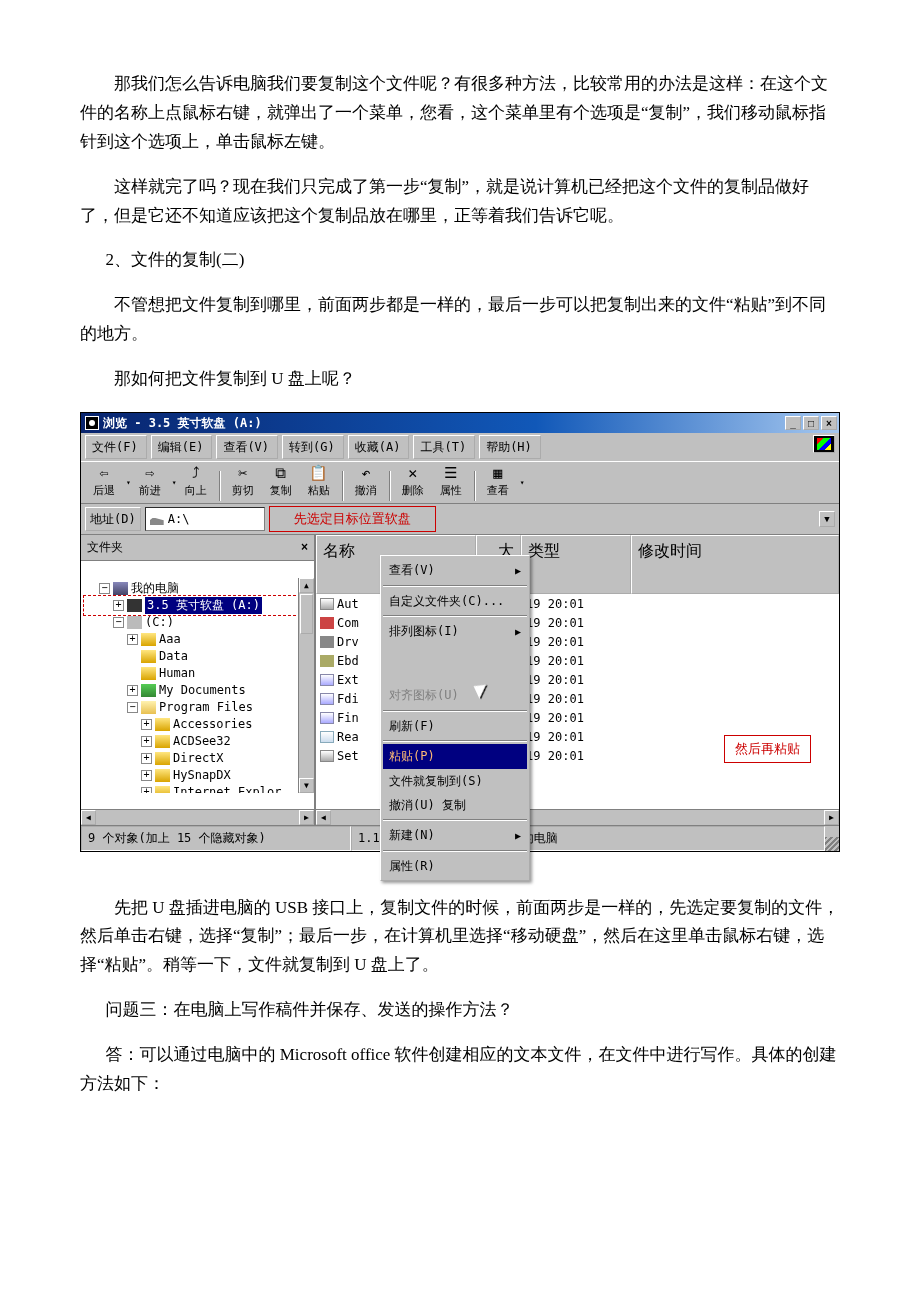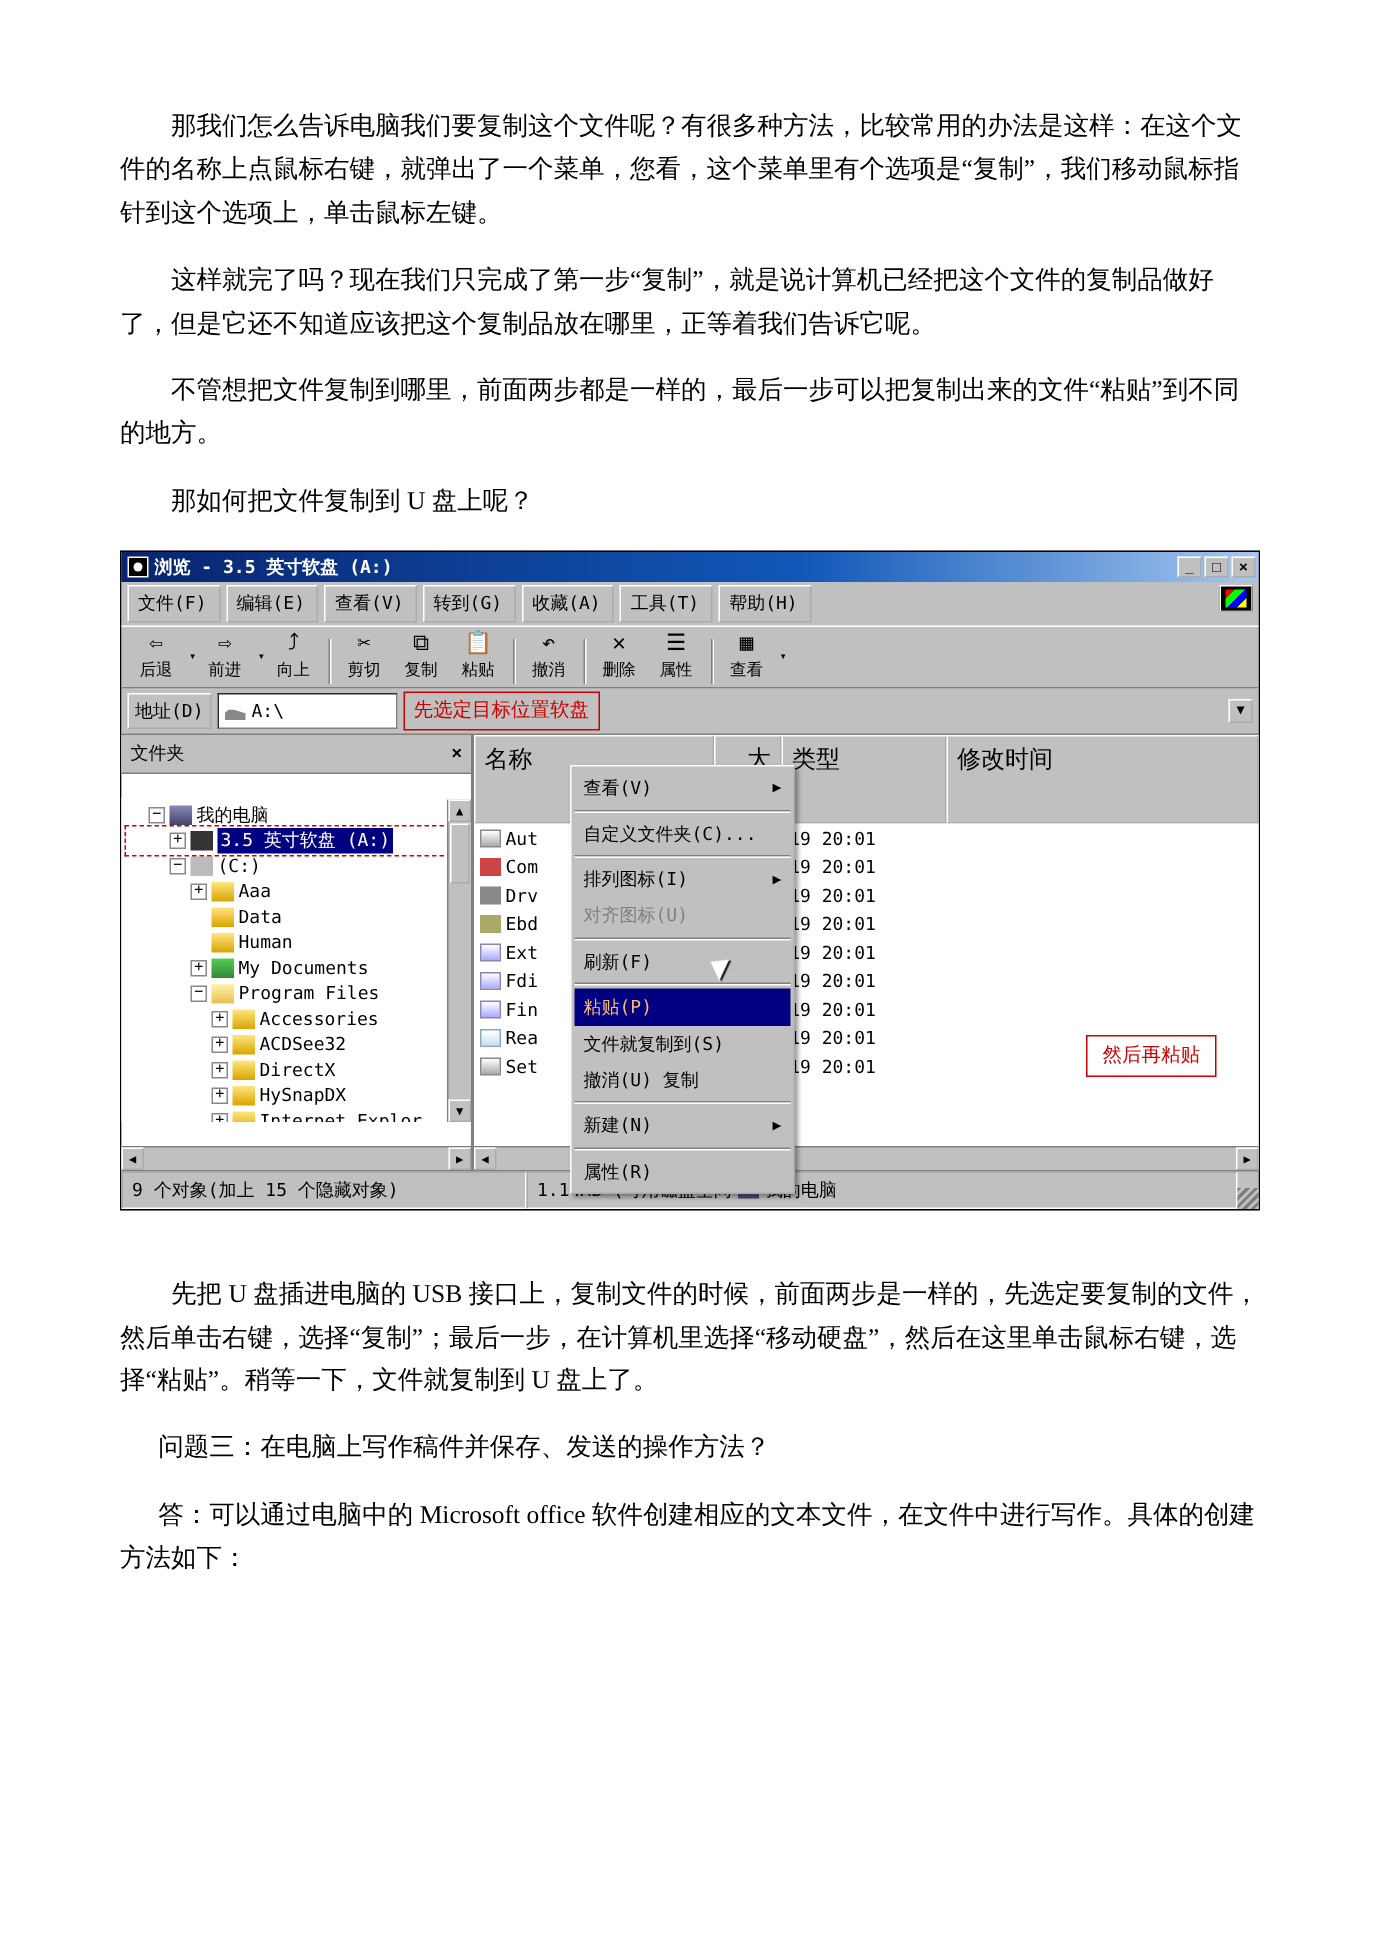--- a/index.html
+++ b/index.html
@@ -48,21 +48,21 @@
   .toolbar { display:flex; align-items:flex-end; background:#c0c0c0; padding:2px 4px; border-top:1px solid #fff; border-bottom:1px solid #808080;}
   .toolbtn { display:flex; flex-direction:column; align-items:center; padding:0 8px; font-size:11px;}
   .toolico { width:20px; height:18px; display:flex;align-items:center;justify-content:center; font-size:15px;}
   .toolsep { width:1px; height:30px; background:#808080; margin:0 4px; box-shadow:1px 0 #fff;}
   .tool-down{font-size:8px;padding-left:3px;align-self:center;}
 
   .addressbar { display:flex; align-items:center; background:#c0c0c0; padding:2px 4px; gap:4px; border-bottom:1px solid #808080;}
   .addr-label{ border:1px outset #fff; padding:1px 4px;}
   .addr-field{ background:#fff; border:1px inset #808080; padding:1px 4px; display:flex;align-items:center;gap:4px; width:120px;}
   .addr-ico{width:14px;height:12px;background:#888;clip-path:polygon(0 60%,20% 40%,40% 40%,100% 60%,100% 100%,0 100%);}
-  .addr-anno { border:1px solid #cc0000; color:#cc0000; padding:1px 6px; font-size:13px; }
+  .addr-anno { border:1px solid #cc0000; color:#cc0000; padding:1px 24px; font-size:13px; }
   .addr-dd{ margin-left:auto; width:16px;height:16px;background:#c0c0c0;border:1px outset #fff;display:flex;align-items:center;justify-content:center;font-size:9px;}
 
   .splitbody { display:flex; height:290px;}
   .leftpane { width:235px; display:flex; flex-direction:column; background:#fff; border-right:2px inset #808080;gap:16px;}
   .leftpane .hdr{ background:#c0c0c0; border-bottom:1px solid #808080; padding:2px 6px; display:flex;justify-content:space-between;align-items:center;}
   .leftpane .hdr .xbtn{font-family:sans-serif;font-weight:bold;}
   .tree{ flex:1; overflow:hidden; background:#fff; padding:2px 0 2px 4px; font-size:12px; line-height:17px; border-top:1px solid #fff; position:relative;}
   .tree .row{display:flex;align-items:center;white-space:nowrap;}
   .tree .ind1{width:14px;display:inline-block;}
   .tree .ind2{width:28px;display:inline-block;}
@@ -107,21 +107,21 @@
   .ico-exe{background:linear-gradient(#fff,#aaf);border:1px solid #88a;}
   .ico-doc{background:linear-gradient(#fff,#cde);border:1px solid #8ab;}
   .ctx{
     position:absolute; left:64px; top:20px;
     width:150px; background:#c0c0c0; border:1px outset #fff;
     box-shadow:2px 2px 3px rgba(0,0,0,.4);
     padding:2px;font-size:12px;z-index:5;
   }
   .ctx .mi{padding:2px 6px;display:flex;justify-content:space-between;align-items:center;}
   .ctx .mi.hl{background:#000080;color:#fdba74;}
-  .ctx .mi.dis{color:#808080;}
+  .ctx .mi.dis{color:#808080;margin-top:40px;}
   .ctx hr{border:none;border-top:1px solid #808080;border-bottom:1px solid #fff;margin:2px 0;}
   .ctx .arrow-r{font-size:10px;}
   .cursor{position:absolute;left:160px;top:148px;z-index:10;width:0;height:0;}
   .cursor::before{content:"";position:absolute;width:0;height:0;border-left:12px solid #fff;border-top:4px solid transparent;border-bottom:10px solid transparent;transform:rotate(-25deg);filter:drop-shadow(1px 1px 0 #000);}
   .right-anno{position:absolute;right:28px;top:200px;border:1px solid #cc0000;color:#cc0000;background:#fff;padding:2px 10px;font-size:13px;z-index:4;}
 
   .statusbar{display:flex;background:#c0c0c0;border-top:1px solid #808080;font-size:12px;}
   .statusbar .cell{border:1px inset #fff;padding:1px 6px;}
   .statusbar .c1{flex:0 0 270px;}
   .statusbar .c2{flex:1;display:flex;align-items:center;gap:4px;}
@@ -134,20 +134,21 @@
     font-size:70px;color:rgba(0,0,0,0.06);
     font-family:Arial,sans-serif;letter-spacing:2px;
   }
 </style>
 </head>
 <body>
 
 <div class="page">
   <p class="para">那我们怎么告诉电脑我们要复制这个文件呢？有很多种方法，比较常用的办法是这样：在这个文件的名称上点鼠标右键，就弹出了一个菜单，您看，这个菜单里有个选项是“复制”，我们移动鼠标指针到这个选项上，单击鼠标左键。</p>
   <p class="para">这样就完了吗？现在我们只完成了第一步“复制”，就是说计算机已经把这个文件的复制品做好了，但是它还不知道应该把这个复制品放在哪里，正等着我们告诉它呢。</p>
+  <p class="para-noindent">2、文件的复制(二)</p>
   <p class="para">不管想把文件复制到哪里，前面两步都是一样的，最后一步可以把复制出来的文件“粘贴”到不同的地方。</p>
   <p class="para">那如何把文件复制到 U 盘上呢？</p>
 
   <div class="figure">
     <div class="win">
       <div class="watermark">WWW          C</div>
 
       <div class="titlebar">
         <span class="ticon"></span>
         <span class="ttext">浏览 - 3.5 英寸软盘 (A:)</span>

